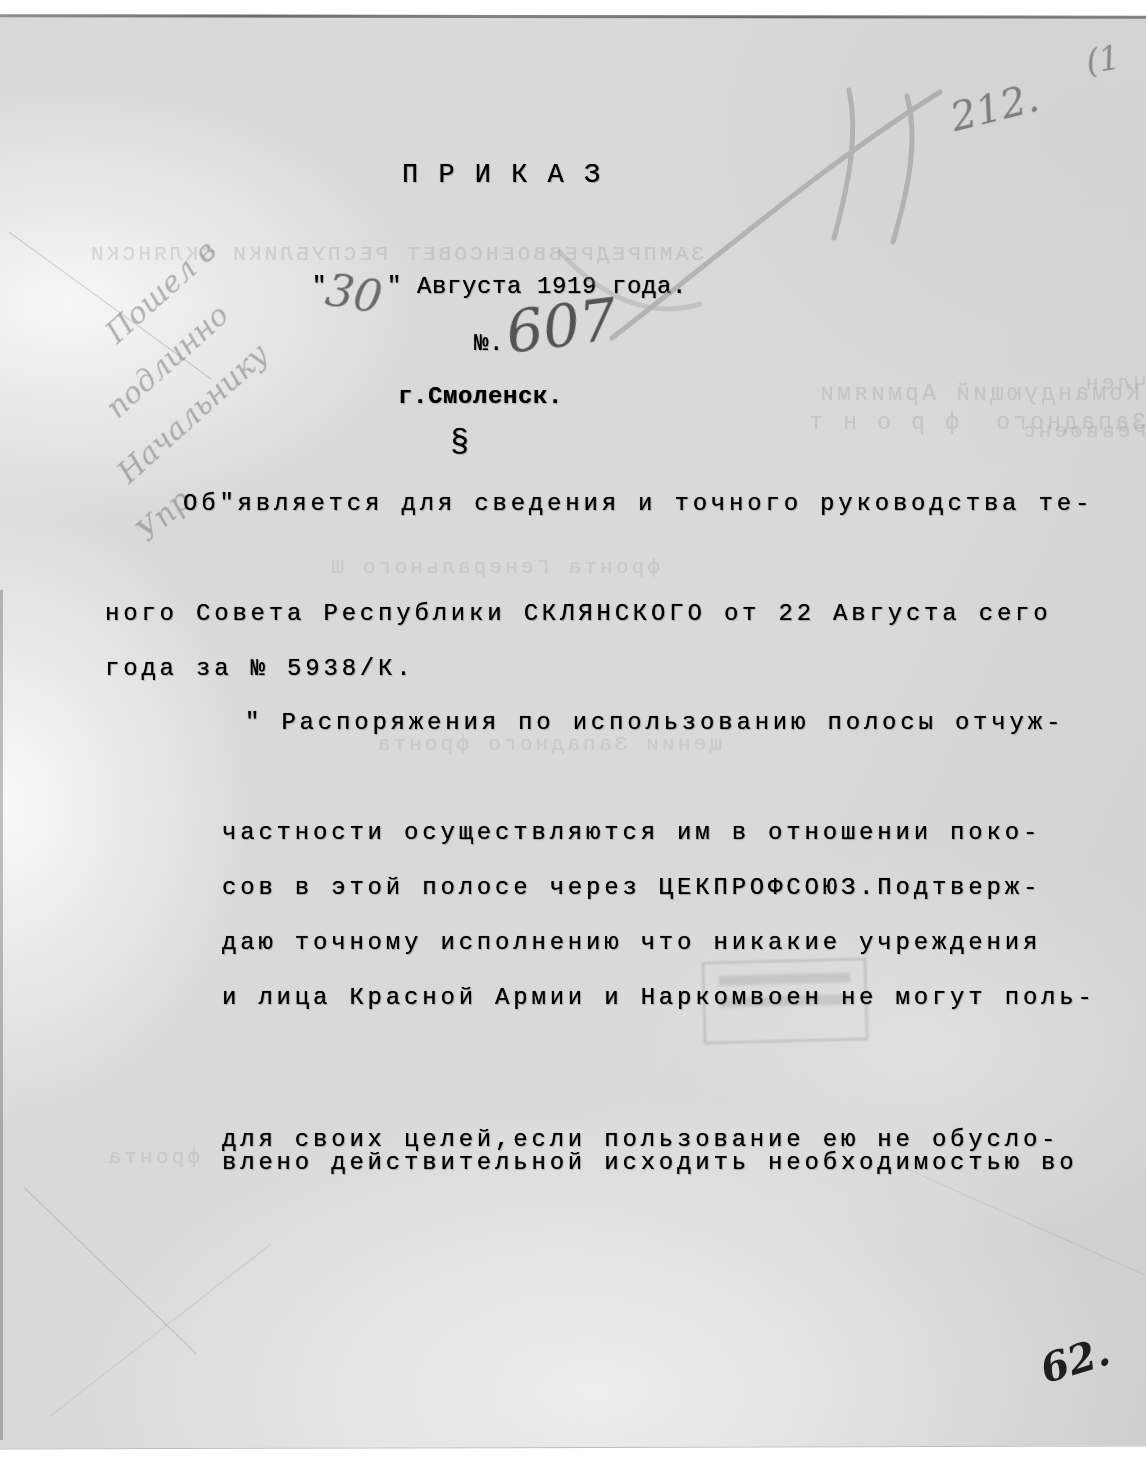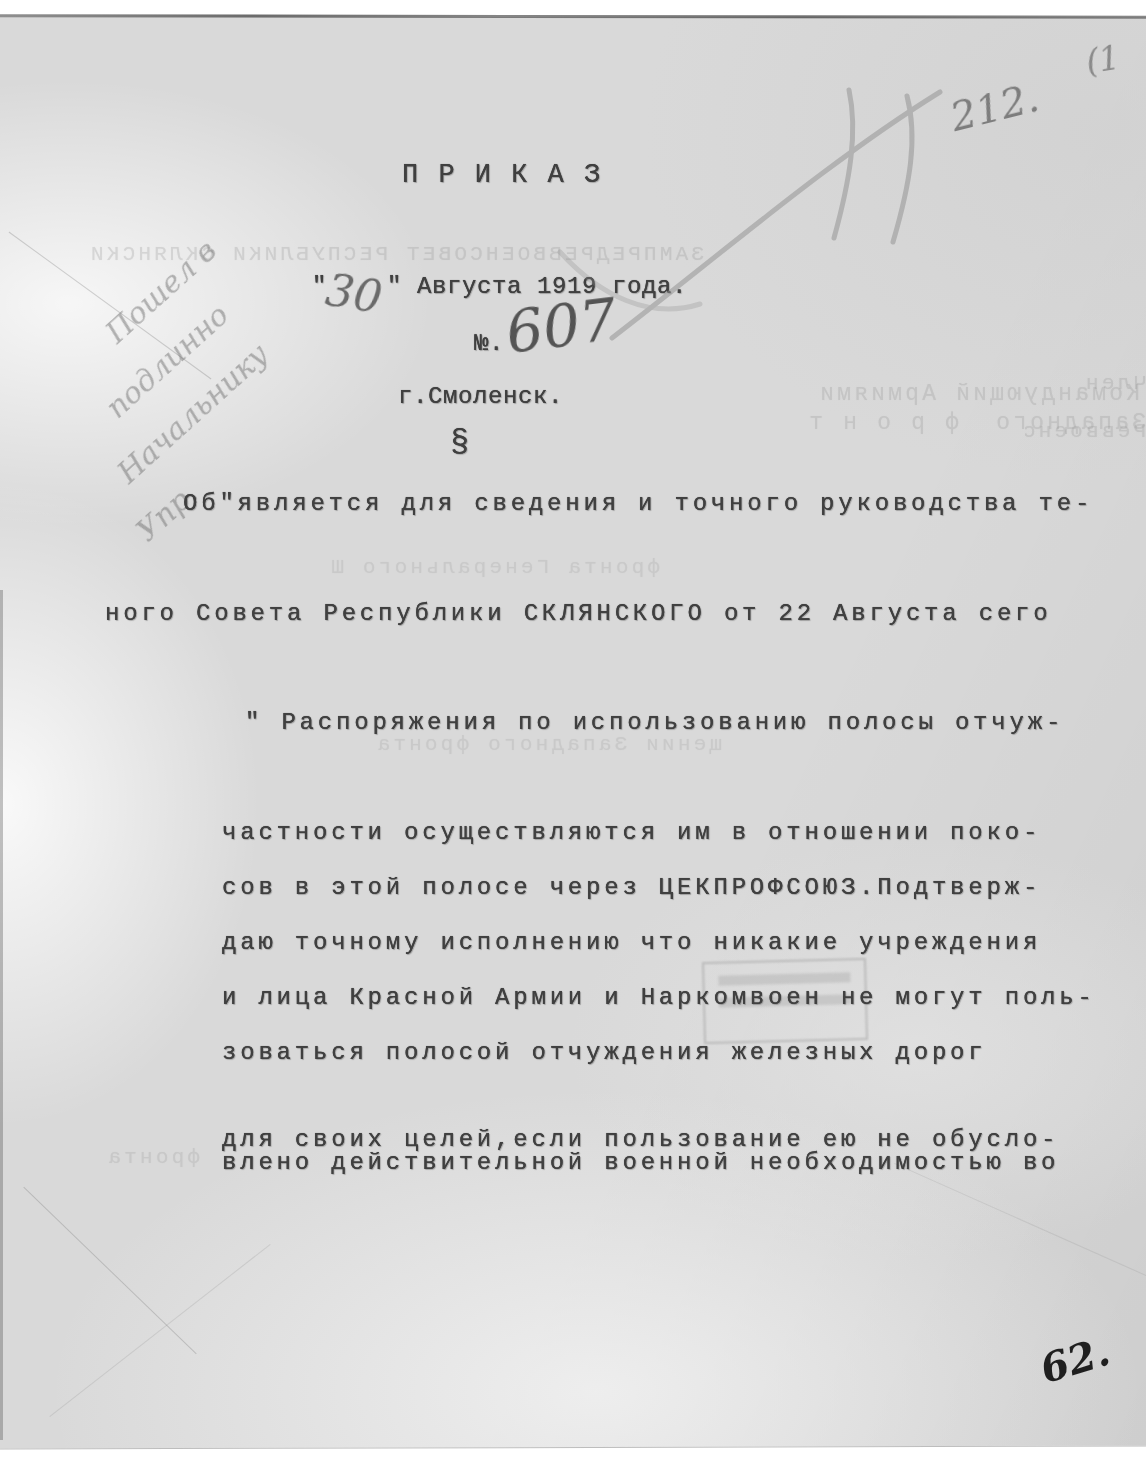--- a/index.html
+++ b/index.html
@@ -15,21 +15,21 @@
       radial-gradient(ellipse 500px 300px at 80% 72%, rgba(226,226,226,.8), rgba(226,226,226,0) 70%),
       linear-gradient(115deg, rgba(0,0,0,0) 62%, rgba(0,0,0,.05) 100%);}
   .tear-top{position:absolute;left:0;top:15px;width:1146px;height:3px;
     background:linear-gradient(90deg,#6a6a6a 0%,#3a3a3a 22%,#5d5d5d 44%,#3f3f3f 70%,#606060 100%);
     opacity:.75;transform:rotate(.08deg);}
   .edge-bottom{position:absolute;left:0;top:1447px;width:1146px;height:13px;background:#ffffff;
     border-top:1px solid #bdbdbd;transform:rotate(-.15deg);}
   .edge-left{position:absolute;left:0;top:590px;width:3px;height:850px;background:#3c3c3c;opacity:.30;}
   .crease{position:absolute;height:1px;background:rgba(105,105,105,.28);}
   
-  .tw{position:absolute;color:#404040;font-size:24px;line-height:30px;white-space:pre;
+  .tw{position:absolute;color:#000000;font-size:24px;line-height:30px;white-space:pre;
       letter-spacing:3.8px;text-shadow:0 0 .7px rgba(25,25,25,.85),1px .6px .9px rgba(45,45,45,.28);}
   .tw-head{letter-spacing:.6px;}
   .tw-title{font-size:27px;letter-spacing:2px;}
   .tw-section{font-size:32px;letter-spacing:0;}
   
   .hand{position:absolute;font-family:"DejaVu Serif","Liberation Serif",serif;font-style:italic;white-space:pre;}
   .pencil-note{position:absolute;left:10px;top:390px;transform:rotate(-42deg);transform-origin:0 0;
       font-family:"DejaVu Serif","Liberation Serif",serif;font-style:italic;
       color:rgba(122,122,122,.55);font-size:30px;line-height:56px;filter:blur(.4px);}
   .pencil-note div{white-space:pre;}
@@ -66,21 +66,21 @@
   <div class="ghost" style="left:70px;top:1146px;width:130px;font-size:21px;opacity:.22;">фронта</div>
 
   <div class="stamp">
     <div class="smudge"></div>
     <div class="smudge"></div>
   </div>
 
   <div class="tw tw-title" style="left:402px;top:160px;">П Р И К А З</div>
   <div class="tw tw-head" style="left:312px;top:272px;">"    " Августа 1919 года.</div>
   <div class="tw tw-head" style="left:474px;top:329px;">№.</div>
-  <div class="tw tw-head" style="left:398px;top:382px;">г.Смоленск.</div>
+  <div class="tw tw-head" style="left:398px;top:382px;font-weight:bold;">г.Смоленск.</div>
   <div class="tw tw-section" style="left:450px;top:428px;">§</div>
 
   <div class="hand" style="left:326px;top:268px;font-size:44px;color:#6a6a6a;transform:rotate(9deg);filter:blur(.3px);">30</div>
   <div class="hand" style="left:506px;top:292px;font-size:58px;color:#545454;transform:rotate(-7deg);filter:blur(.3px);">607</div>
   <div class="hand" style="left:950px;top:84px;font-size:40px;color:#7d7d7d;transform:rotate(-14deg);filter:blur(.4px);">212.</div>
   <div class="hand" style="left:1086px;top:40px;font-size:33px;color:#8a8a8a;transform:rotate(-9deg);filter:blur(.4px);">(1</div>
   <div class="hand" style="left:1040px;top:1336px;font-size:40px;color:#1f1f1f;font-weight:bold;transform:rotate(-17deg);">62.</div>
 
   <div class="pencil-note">
     <div style="margin-left:110px;">Пошел в</div>
@@ -93,22 +93,22 @@
     <g fill="none" stroke="#8f8f8f" stroke-width="5" stroke-linecap="round" opacity=".5">
       <path d="M 612 338 C 720 255, 830 160, 940 92"></path>
       <path d="M 834 238 C 850 180, 858 132, 849 90"></path>
       <path d="M 893 242 C 910 184, 918 138, 907 96"></path>
       <path d="M 560 252 C 600 296, 650 320, 700 304" opacity=".6"></path>
     </g>
   </svg>
 
   <div class="tw" style="left:183px;top:489px;">Об"является для сведения и точного руководства те-</div>
   <div class="tw" style="left:105px;top:599px;text-align:right;">ного Совета Республики СКЛЯНСКОГО от 22 Августа сего</div>
+  <div class="tw" style="left:105px;top:654px;">года за № 5938/К.</div>
 
   <div class="tw" style="left:245px;top:708px;">" Распоряжения по использованию полосы отчуж-</div>
   <div class="tw" style="left:222px;top:818px;">частности осуществляются им в отношении поко-</div>
   <div class="tw" style="left:222px;top:873px;">сов в этой полосе через ЦЕКПРОФСОЮЗ.Подтверж-</div>
   <div class="tw" style="left:222px;top:983px;">и лица Красной Армии и Наркомвоен не могут поль-</div>
   <div class="tw" style="left:222px;top:928px;">даю точному исполнению что никакие учреждения</div>
-  <div class="tw" style="left:222px;top:1038px;">зоваться полосой отчуждения железных дорог</div>
   <div class="tw" style="left:222px;top:1093px;margin-top:32px;">для своих целей,если пользование ею не обусло-</div>
-  <div class="tw" style="left:222px;top:1148px;">влено действительной военной необходимостью во</div>
+  <div class="tw" style="left:222px;top:1148px;">влено действительной исходить необходимостью во</div>
 </div>
 
 </body></html>

